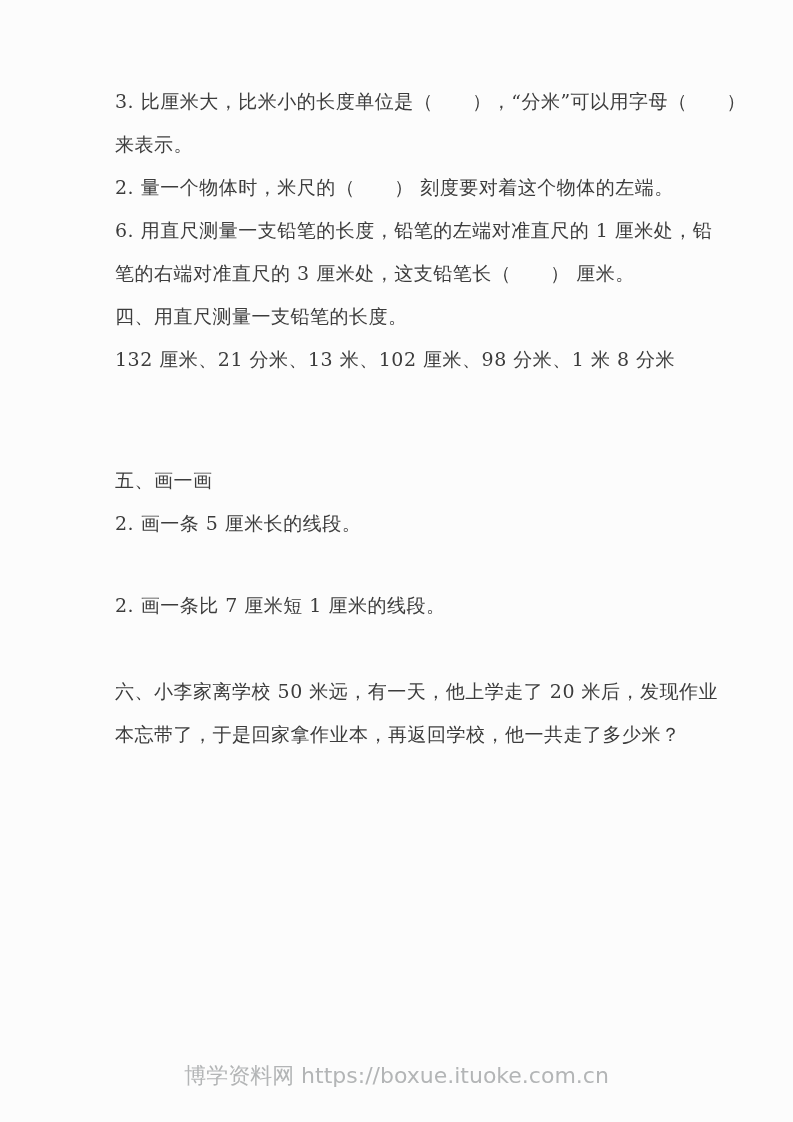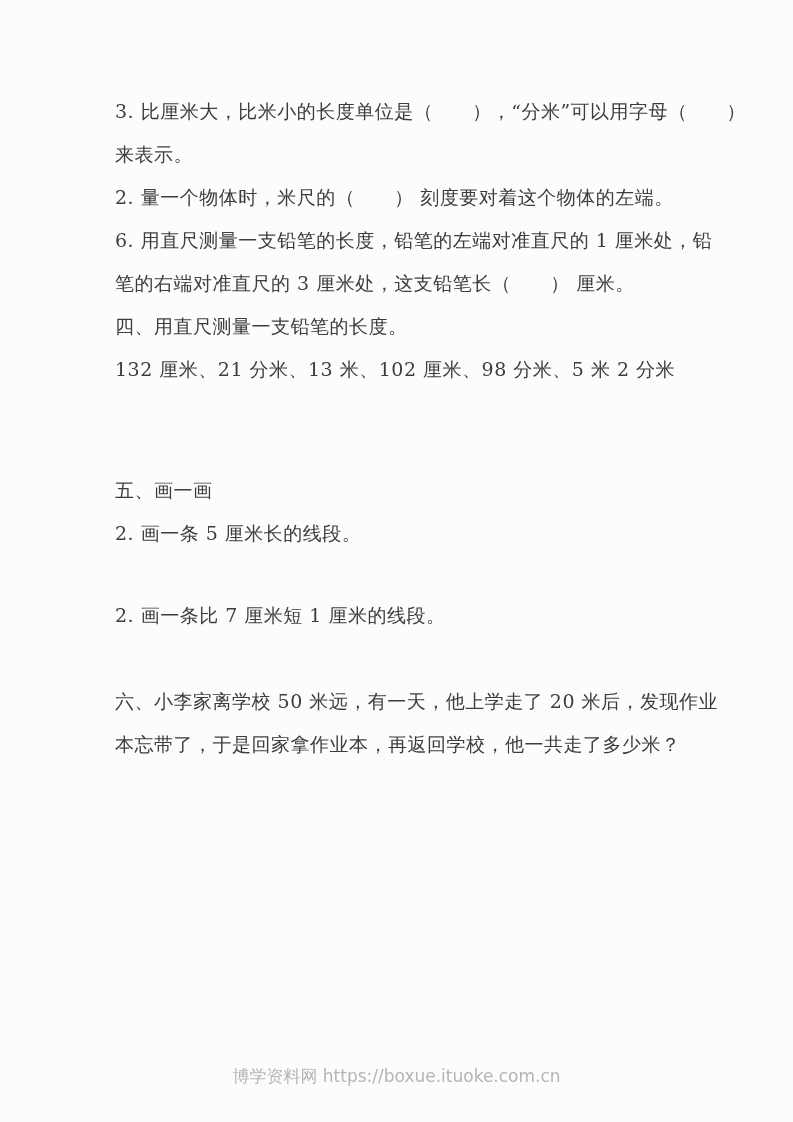--- a/index.html
+++ b/index.html
@@ -16,21 +16,21 @@
     width: 793px;
     height: 1122px;
     background: #fcfcfc;
     overflow: hidden;
     font-family: "DejaVu Serif", "Liberation Serif", serif;
     color: #3c3c3c;
   }
   .content {
     position: absolute;
     left: 115px;
-    top: 90px;
+    top: 80px;
     width: 580px;
   }
   .line {
     margin: 0;
     padding: 0;
     font-size: 19px;
     line-height: 43px;
     letter-spacing: 0.5px;
     white-space: nowrap;
   }
@@ -38,37 +38,37 @@
   .gap-xl { margin-top: 78px; }
   .gap-lg { margin-top: 43px; }
   .gap-md { margin-top: 39px; }
   .footer {
     position: absolute;
     left: 0;
     right: 0;
     top: 1062px;
     text-align: center;
     font-family: "DejaVu Sans", "Liberation Sans", sans-serif;
-    font-size: 17px;
+    font-size: 22px;
     line-height: 28px;
     color: #b3b5b6;
   }
 </style>
 </head>
 <body>
 
 <div class="page">
   <div class="content">
     <p class="line">3. 比厘米大，比米小的长度单位是（　　），“分米”可以用字母（　　）</p>
     <p class="line">来表示。</p>
     <p class="line">2. 量一个物体时，米尺的（　　） 刻度要对着这个物体的左端。</p>
     <p class="line">6. 用直尺测量一支铅笔的长度，铅笔的左端对准直尺的 1 厘米处，铅</p>
     <p class="line">笔的右端对准直尺的 3 厘米处，这支铅笔长（　　） 厘米。</p>
     <p class="line">四、用直尺测量一支铅笔的长度。</p>
-    <p class="line">132 厘米、21 分米、13 米、102 厘米、98 分米、5 米 2 分米</p>
+    <p class="line">132 厘米、21 分米、13 米、102 厘米、98 分米、1 米 8 分米</p>
     <p class="line gap-xl">五、画一画</p>
     <p class="line">2. 画一条 5 厘米长的线段。</p>
     <p class="line gap-md">2. 画一条比 7 厘米短 1 厘米的线段。</p>
     <p class="line gap-lg">六、小李家离学校 50 米远，有一天，他上学走了 20 米后，发现作业</p>
     <p class="line">本忘带了，于是回家拿作业本，再返回学校，他一共走了多少米？</p>
   </div>
 
   <div class="footer">
     <span>博学资料网 https://boxue.ituoke.com.cn</span>
   </div>

